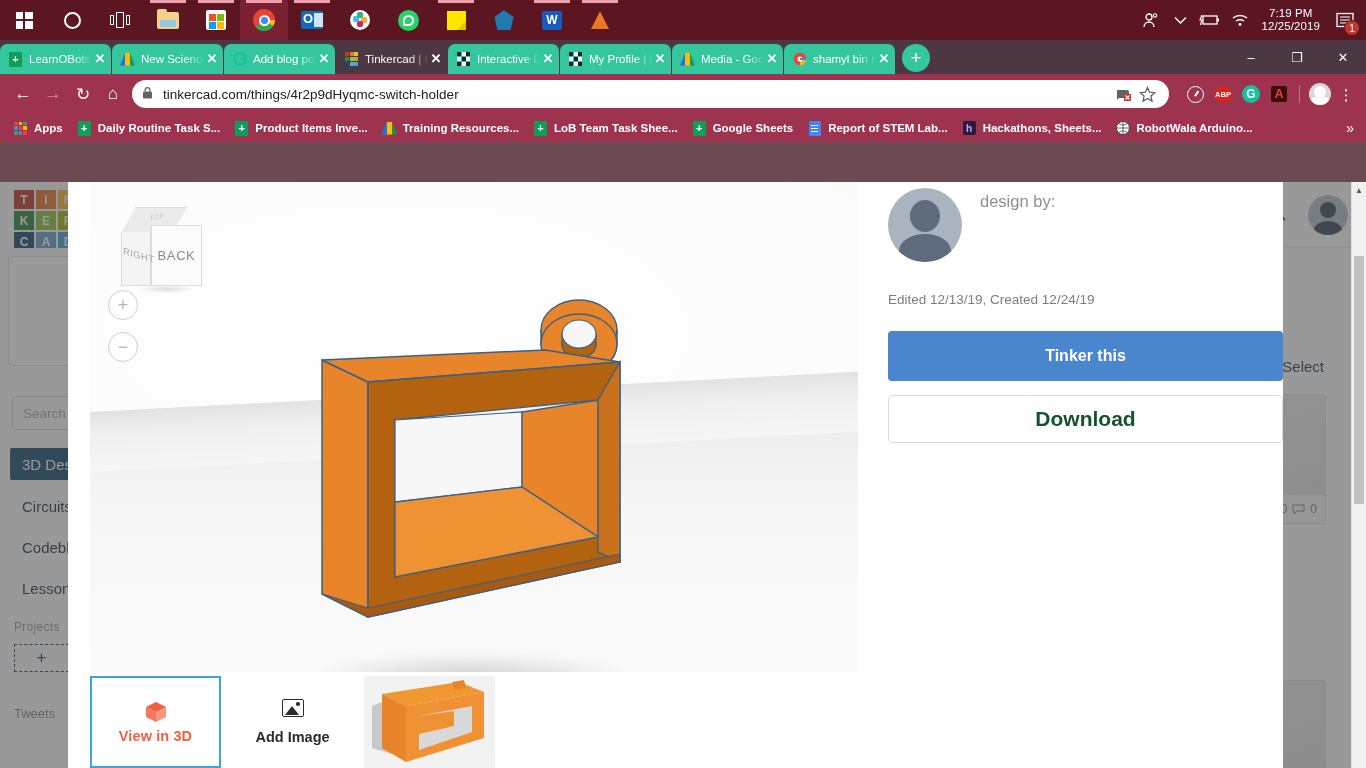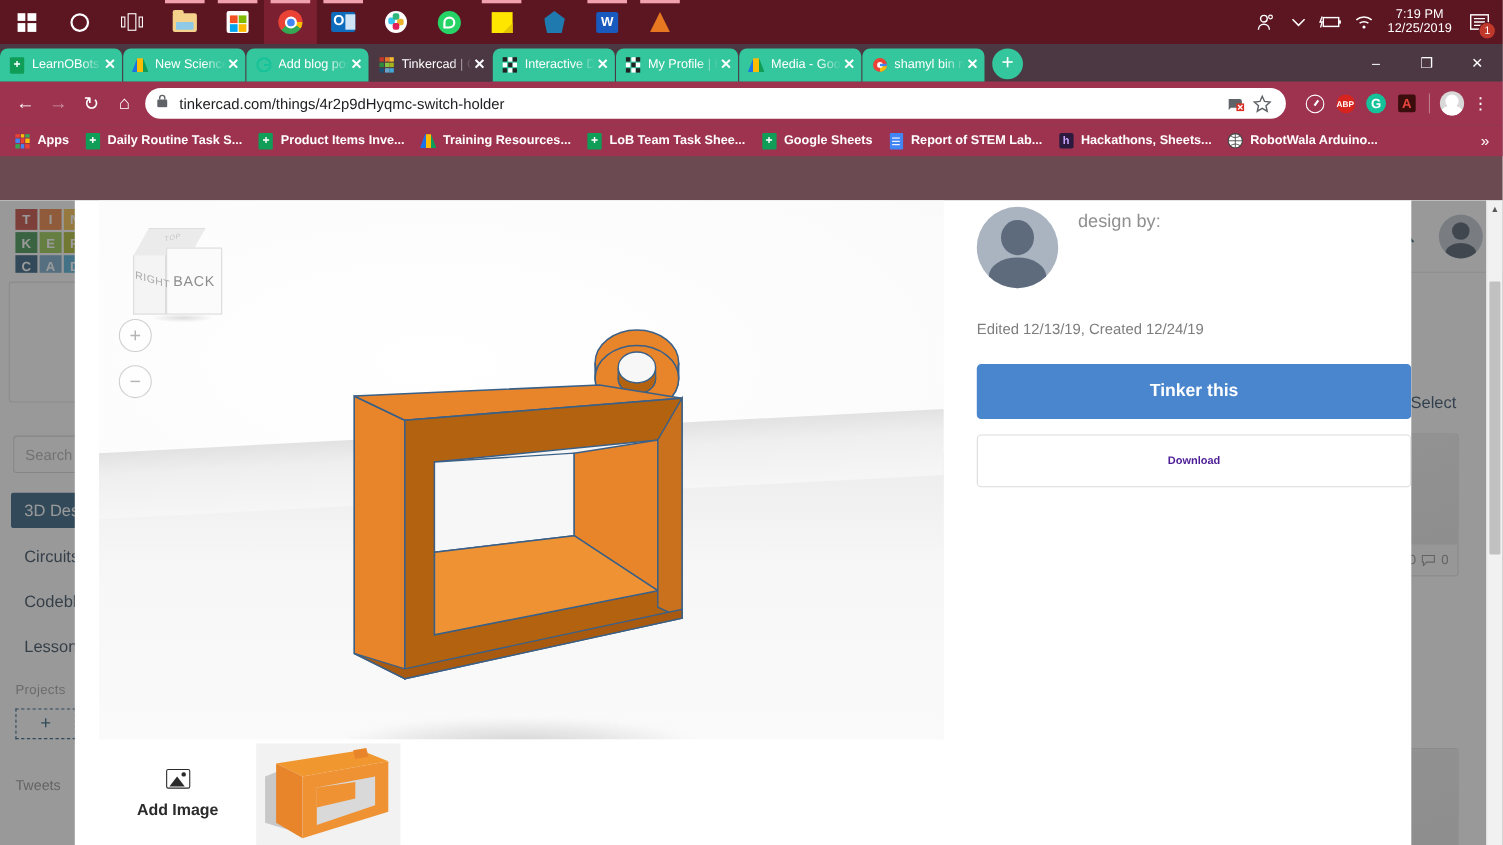--- a/index.html
+++ b/index.html
@@ -256,21 +256,21 @@
   #dbtext{ padding-left:18px; padding-top:2px;}
   #dblabel{ font-size:16.5px; color:#8f8f8f; line-height:22px;}
   #dbname{ font-size:25px; font-weight:bold; color:#2f2f2f; line-height:34px; letter-spacing:-.2px;}
   #dates{ margin-top:30px; font-size:13.5px; color:#7d7d7d; }
   #tinkerthis{
     margin-top:24px; height:50px; background:#4a86cd; border-radius:4px; color:#fff;
     font-size:16px; font-weight:bold; display:flex; align-items:center; justify-content:center;
   }
   #download{
     margin-top:14px; height:48px; background:#fff; border:1px solid #dcdcdc; border-radius:4px;
-    color:#4c1d95; font-size:10px; font-weight:bold; display:flex; align-items:center; justify-content:center;
+    color:#14532d; font-size:21px; font-weight:bold; display:flex; align-items:center; justify-content:center;
   }
 
   
   #strip{ position:absolute; left:22px; top:494px; width:780px; height:96px; display:flex; align-items:flex-start;}
   #view3d{
     width:131px; height:92px; border:2px solid #3ba6dd; background:#fff;
     display:flex; flex-direction:column; align-items:center; justify-content:center; gap:4px;
   }
   #cubeicon svg{ display:block; }
   #view3dlbl{ font-size:14.5px; font-weight:bold; color:#f4603e; letter-spacing:.1px;}
@@ -777,20 +777,30 @@
           <div id="dbtext">
             <div id="dblabel">design by:</div>
           </div>
         </div>
         <div id="dates">Edited 12/13/19, Created 12/24/19</div>
         <div id="tinkerthis">Tinker this</div>
         <div id="download">Download</div>
       </div>
 
       <div id="strip">
+        <div id="view3d">
+          <span id="cubeicon">
+            <svg width="24" height="24" viewBox="0 0 24 24">
+              <polygon points="12,2 22,7 12,12 2,7" fill="#f4603e"></polygon>
+              <polygon points="2,7 12,12 12,22 2,17" fill="#f4603e" opacity=".85"></polygon>
+              <polygon points="22,7 12,12 12,22 22,17" fill="#f4603e" opacity=".65"></polygon>
+            </svg>
+          </span>
+          <span id="view3dlbl">View in 3D</span>
+        </div>
         <div id="addimage">
           <span id="imgicon">
               <i></i>
               <b></b>
             </span>
           <span id="addimagelbl">Add Image</span>
         </div>
         <div id="thumb2">
           <svg width="131" height="92" viewBox="0 0 131 92">
             <rect width="131" height="92" fill="#f2f2f2"></rect>

